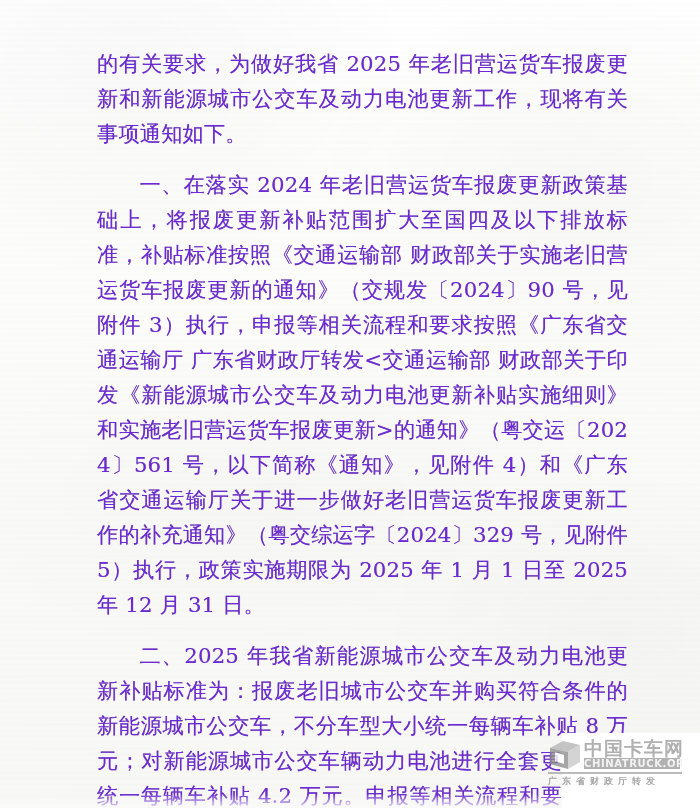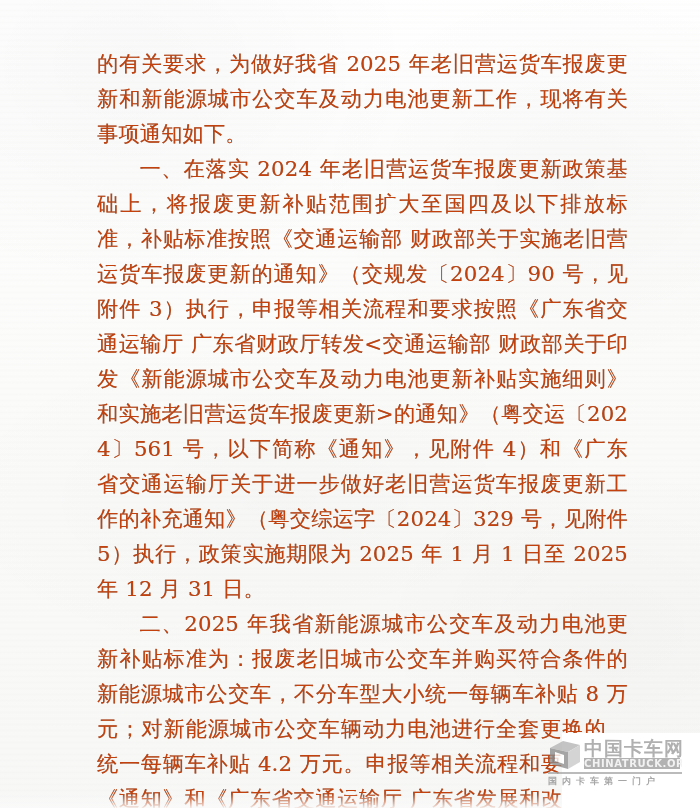--- a/index.html
+++ b/index.html
@@ -61,35 +61,35 @@
     overflow: hidden;
     height: 762px;
   }
 
   .para {
     margin: 0;
     padding: 0;
     font-size: 21.2px;
     line-height: 35px;
     letter-spacing: 0.2px;
-    color: #c2410c;
+    color: #6d28d9;
     text-align: justify;
     text-justify: inter-character;
     white-space: normal;
     word-break: break-all;
     text-shadow:
       0 0 0.6px rgba(0,0,0,0.30),
       0.4px 0.3px 0.7px rgba(0,0,0,0.12);
     -webkit-font-smoothing: antialiased;
   }
   .para.indent {
     text-indent: 2em;
   }
   .para + .para {
-    margin-top: 0;
+    margin-top: 16px;
   }
 
   
   #watermark {
     position: absolute;
     left: 548px;
     top: 737px;
     width: 134px;
     height: 56px;
     z-index: 6;
@@ -197,16 +197,16 @@
   <div id="watermark">
     <svg id="wm-cube" viewBox="0 0 34 34">
       <polygon points="2,9 15,2 32,6 20,13" fill="#b4b4b4"></polygon>
       <polygon points="2,9 20,13 20,30 2,25" fill="#8d8d8d"></polygon>
       <polygon points="20,13 32,6 32,23 20,30" fill="#c9c9c9"></polygon>
       <polygon points="7,13 16,16 16,25 7,22" fill="#ffffff"></polygon>
     </svg>
     <div id="wm-zh">中国卡车网</div>
     <div id="wm-en">CHINATRUCK.ORG</div>
     <div id="wm-rule"></div>
-    <div id="wm-tag">国内卡车第一门户</div>
+    <div id="wm-tag">广东省财政厅转发</div>
   </div>
 
 </div>
 
 </body></html>

